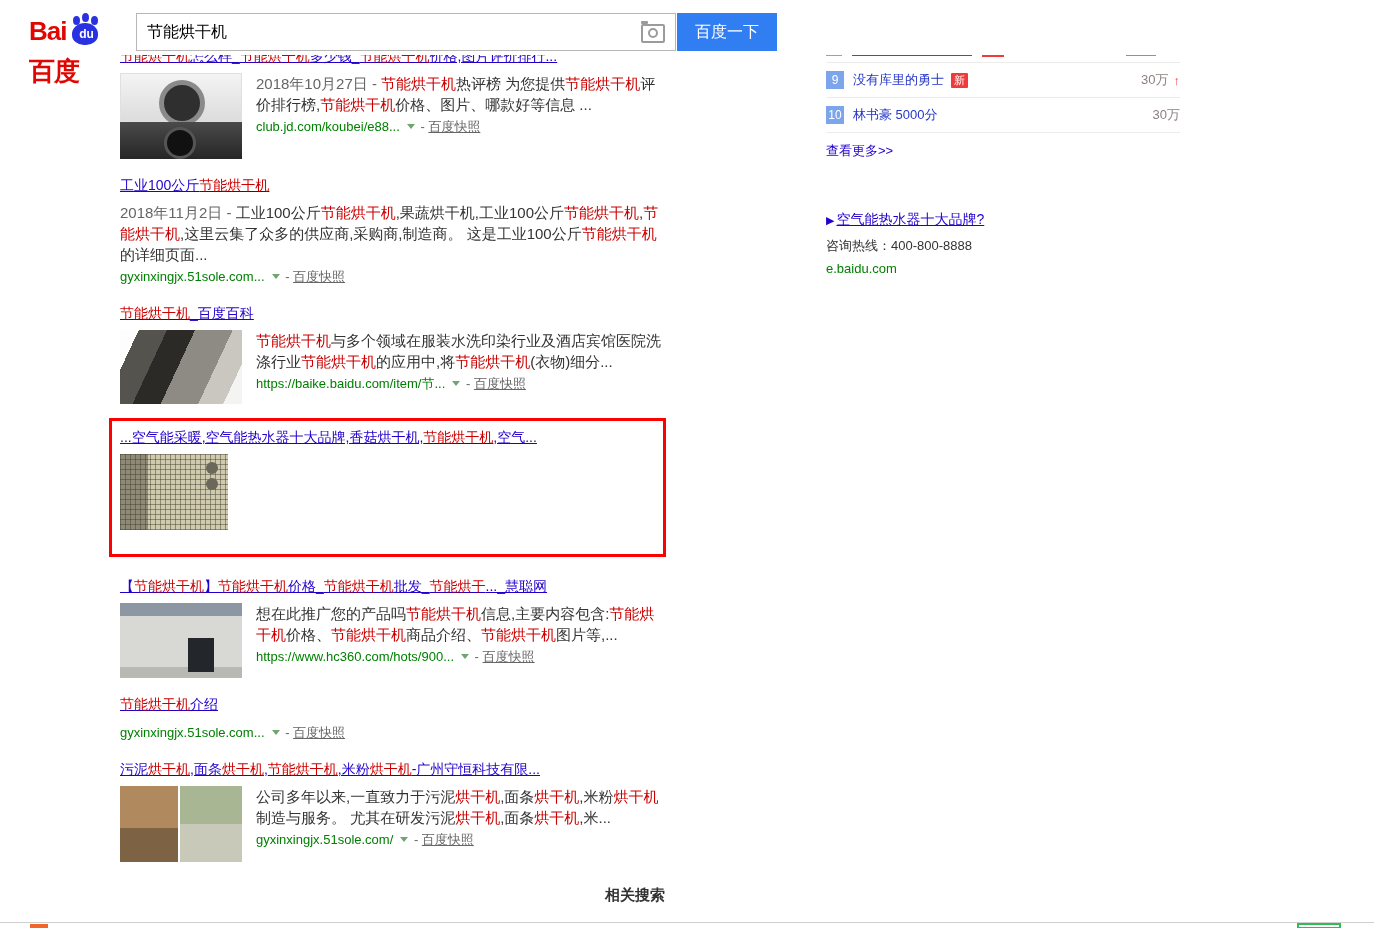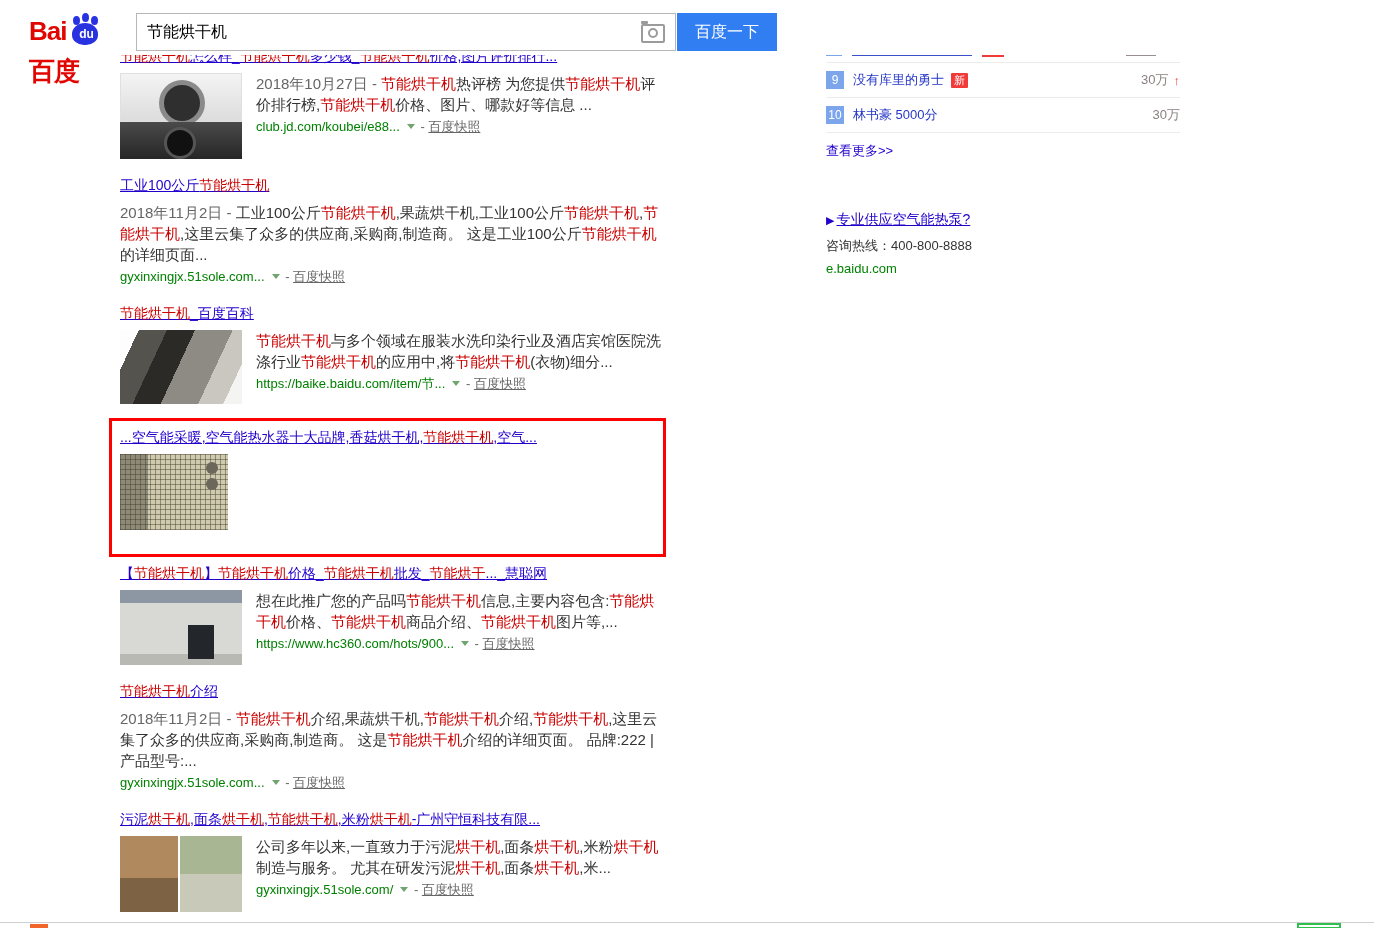--- a/index.html
+++ b/index.html
@@ -31,21 +31,21 @@
   .rbody { display:flex; }
   .thumb { flex:0 0 auto; margin-right:14px; position:relative; overflow:hidden; }
   .rtext { flex:1 1 auto; }
   .snippet { font-size:15px; line-height:21px; color:#333; }
   .snippet .em { color:#cc0000; }
   .snippet .gray { color:#666; }
   .urlline { font-size:13px; line-height:21px; margin-top:1px; color:#666; }
   .url { color:#008000; }
   .caret { display:inline-block; width:0; height:0; border-left:4px solid transparent; border-right:4px solid transparent; border-top:5px solid #6fa56f; margin:0 2px 2px 7px; vertical-align:middle; cursor:pointer; }
   .kz { color:#666; text-decoration:underline; }
-  .hlbox { border:3px solid #fb0200; padding:6px 10px 8px 8px; margin:-2px 0 6px -11px; width:557px; box-sizing:border-box; }
+  .hlbox { border:3px solid #fb0200; padding:6px 10px 8px 8px; margin:-2px 0 19px -11px; width:557px; box-sizing:border-box; }
 
   
   .t-washers { width:122px; height:86px; background:#fff; }
   .t-washers .wtop { height:49px; background:linear-gradient(#f4f4f4,#dcdcdc); position:relative; border:1px solid #e0e0e0; box-sizing:border-box;}
   .t-washers .wtop i { position:absolute; left:38px; top:6px; width:36px; height:36px; border-radius:50%; background:#2f2f2f; border:5px solid #8a8a8a; }
   .t-washers .wbot { height:37px; background:linear-gradient(#4a4a4a,#262626); position:relative; }
   .t-washers .wbot i { position:absolute; left:44px; top:5px; width:26px; height:26px; border-radius:50%; background:#111; border:3px solid #555; }
   .t-machine { width:122px; height:74px; background:linear-gradient(115deg,#fdfdfd 0 12%,#55534e 12% 30%,#2b2a27 30% 48%,#8d8b83 48% 72%,#c9c7bf 72% 88%,#f4f4f2 88%); }
   .t-heatpump { width:108px; height:76px; background-color:#b9b29b;
      background-image:repeating-linear-gradient(0deg,rgba(60,58,40,.45) 0 1px,transparent 1px 5px),
@@ -139,21 +139,20 @@
       </div>
       <div class="result"><a class="rtitle"><span>【</span><span class="em">节能烘干机</span><span>】</span><span class="em">节能烘干机</span><span>价格_</span><span class="em">节能烘干机</span><span>批发_</span><span class="em">节能烘干</span><span>..._慧聪网</span></a><div class="rbody">
           <div class="thumb t-dryroom"></div>
           <div class="rtext">
             <div class="snippet"><span>想在此推广您的产品吗</span><span class="em">节能烘干机</span><span>信息,主要内容包含:</span><span class="em">节能烘干机</span><span>价格、</span><span class="em">节能烘干机</span><span>商品介绍、</span><span class="em">节能烘干机</span><span>图片等,...</span></div>
             <div class="urlline"><span class="url">https://www.hc360.com/hots/900...</span><span class="caret"></span><span class="sep"> - </span><a class="kz">百度快照</a></div>
           </div>
         </div></div>
       <div class="result"><a class="rtitle"><span class="em">节能烘干机</span><span>介绍</span></a><div class="rbody">
           <div class="rtext">
-            <div class="snippet"><span class="gray">2018年11月2日 - </span><span class="em">节能烘干机</span><span>介绍,果蔬烘干机,</span><span class="em">节能烘干机</span><span>介绍,</span><span class="em">节能烘干机</span><span>,这里云集了众多的供应商,采购商,制造商。 这是</span><span class="em">节能烘干机</span><span>介绍的详细页面。 品牌:222 | 产品型号:...</span></div>
             <div class="urlline"><span class="url">gyxinxingjx.51sole.com...</span><span class="caret"></span><span class="sep"> - </span><a class="kz">百度快照</a></div>
           </div>
         </div></div>
       <div class="result"><a class="rtitle"><span>污泥</span><span class="em">烘干机</span><span>,面条</span><span class="em">烘干机</span><span>,</span><span class="em">节能烘干机</span><span>,米粉</span><span class="em">烘干机</span><span>-广州守恒科技有限...</span></a><div class="rbody">
           <div class="thumb t-collage">
             <div class="c1"></div>
             <div class="c2"></div>
           </div>
           <div class="rtext">
             <div class="snippet"><span>公司多年以来,一直致力于污泥</span><span class="em">烘干机</span><span>,面条</span><span class="em">烘干机</span><span>,米粉</span><span class="em">烘干机</span><span>制造与服务。 尤其在研发污泥</span><span class="em">烘干机</span><span>,面条</span><span class="em">烘干机</span><span>,米...</span></div>
@@ -188,21 +187,21 @@
         <a class="hot-link">林书豪 5000分</a>
         <span class="hcount">30万</span>
       </div>
     </div>
   <div class="viewmore">
     <a>查看更多&gt;&gt;</a>
   </div>
 
   <div class="promo">
     <div>
-      <span class="parrow">▶</span><a class="plink">专业供应空气能热泵?</a>
+      <span class="parrow">▶</span><a class="plink">空气能热水器十大品牌?</a>
     </div>
     <div class="phot">咨询热线：400-800-8888</div>
     <div class="pdom">e.baidu.com</div>
   </div>
 </div>
 
 <div class="pagesep"></div>
 <div class="frag-logo"></div>
 <div class="frag-green"></div>
 

